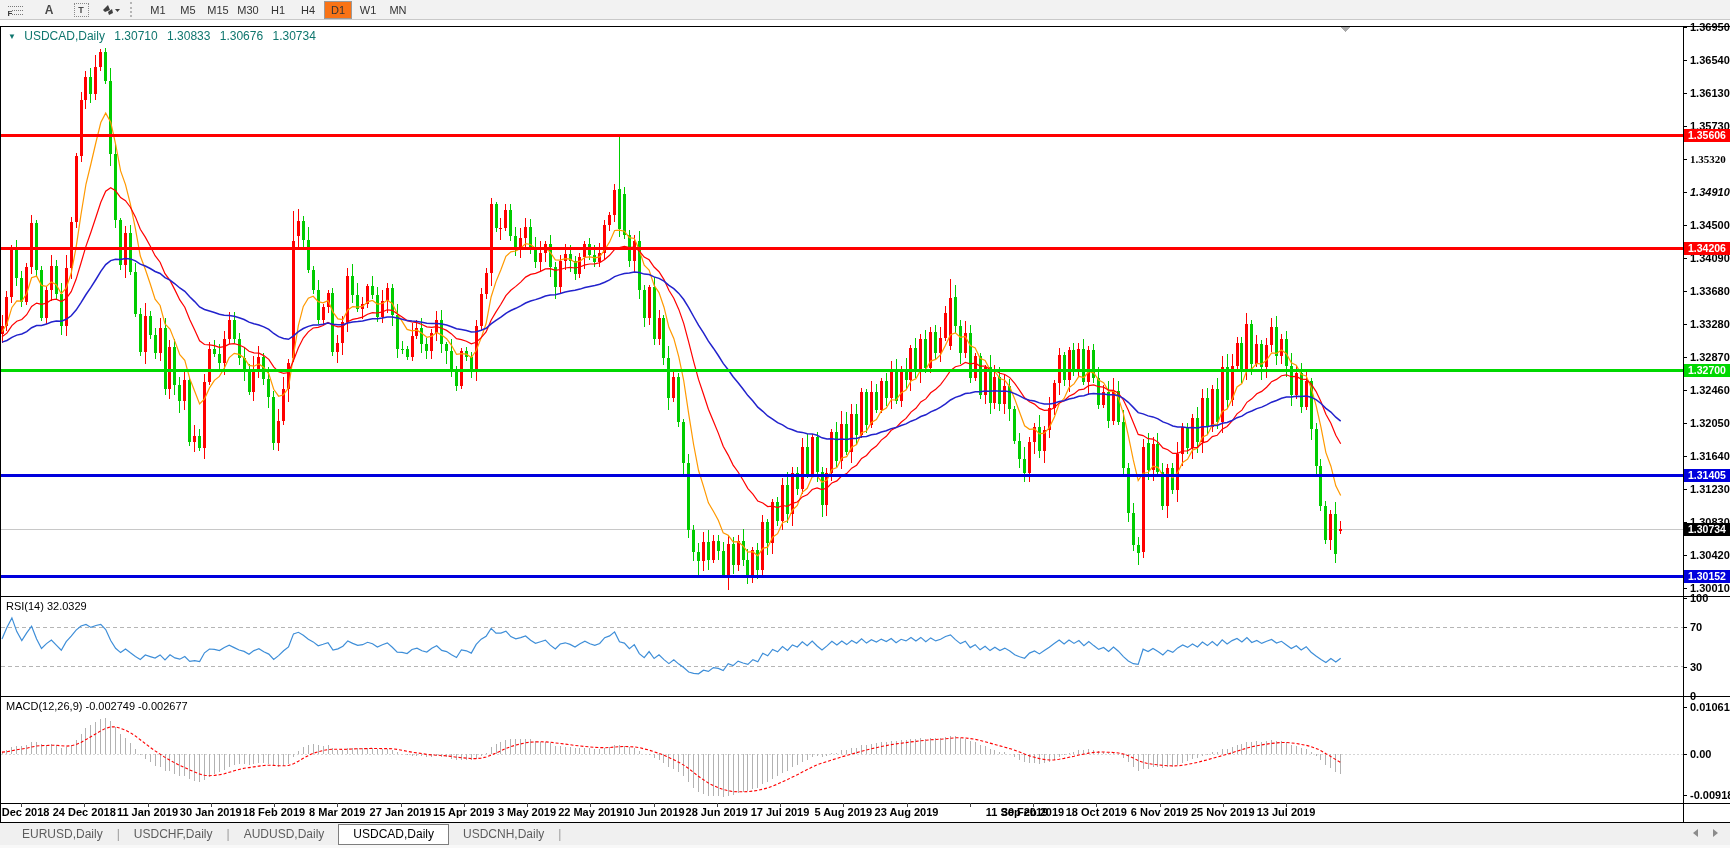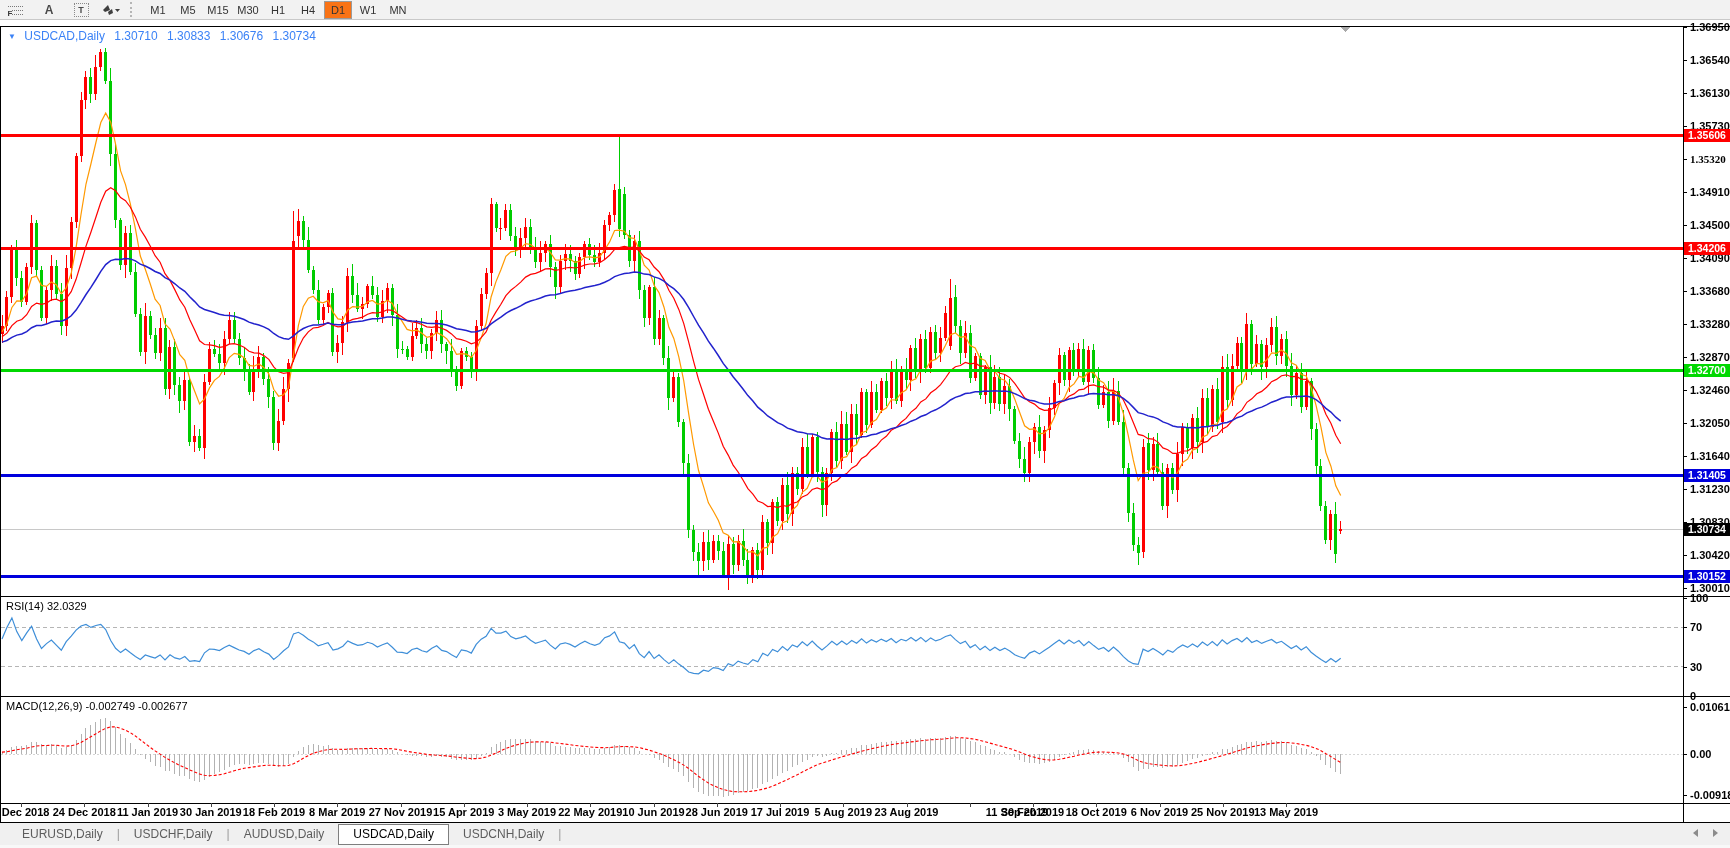--- a/index.html
+++ b/index.html
@@ -16,21 +16,21 @@
   .fibo{position:relative;width:15px;height:13px;}
   .fibo i{display:block;border-top:1px dotted #787878;margin-top:3px;}
   .fibo span{position:absolute;left:0;bottom:-2px;font-size:8px;font-weight:700;color:#3a3a3a;background:#f2f2f2;}
   .grip{width:5px;height:15px;margin:0 6px 0 8px;border-left:2px dotted #b5b5b5;}
   .tf{width:26px;height:16px;line-height:16px;text-align:center;font-size:11px;color:#333;
     margin:0 1px;border:1px solid transparent;}
   .tf.active{background:#f97316;border:1px solid #9b9b9b;}
   
   .hline{position:absolute;left:0;width:1730px;height:1px;background:#000;}
   .vline{position:absolute;width:1px;background:#000;}
-  .chart-title{position:absolute;left:8px;top:29px;font-size:12px;color:#3b82f6;white-space:nowrap;}
+  .chart-title{position:absolute;left:8px;top:29px;font-size:12px;color:#0f766e;white-space:nowrap;}
   .chart-title .tri{font-size:8px;vertical-align:1px;margin-right:5px;}
   .chart-title span.v{margin-left:6px;}
   .panel-label{position:absolute;left:6px;font-size:11px;color:#000;white-space:nowrap;}
   .axlab{position:absolute;left:1690px;font-size:11px;font-weight:700;color:#000;white-space:nowrap;}
   .axtick{position:absolute;left:1683px;width:4px;height:1px;background:#000;}
   .badge{position:absolute;left:1684px;width:46px;height:13px;line-height:13px;padding-left:4px;
     font-size:10.5px;font-weight:700;color:#fff;z-index:5;}
   .datelab{position:absolute;top:806px;transform:translateX(-50%);font-size:11px;font-weight:700;
     color:#000;white-space:nowrap;}
   .datetick{position:absolute;top:803px;width:1px;height:4px;background:#444;}
@@ -950,21 +950,21 @@
       <div class="axlab" style="top: 21px;">1.36950</div>
       <div class="axtick" style="top: 27px;"></div>
       <div class="axlab" style="top: 54.1403px;">1.36540</div>
       <div class="axtick" style="top: 60.1403px;"></div>
       <div class="axlab" style="top: 87.2806px;">1.36130</div>
       <div class="axtick" style="top: 93.2806px;"></div>
       <div class="axlab" style="top: 119.613px;">1.35730</div>
       <div class="axtick" style="top: 125.613px;"></div>
       <div class="axlab" style="top: 152.753px; font-family: Liberation Serif, serif;">1.35320</div>
       <div class="axtick" style="top: 158.753px;"></div>
-      <div class="axlab" style="top: 185.893px;">1.34910</div>
+      <div class="axlab" style="top: 185.893px; font-style: italic;">1.34910</div>
       <div class="axtick" style="top: 191.893px;"></div>
       <div class="axlab" style="top: 219.033px;">1.34500</div>
       <div class="axtick" style="top: 225.033px;"></div>
       <div class="axlab" style="top: 252.174px;">1.34090</div>
       <div class="axtick" style="top: 258.174px;"></div>
       <div class="axlab" style="top: 285.314px;">1.33680</div>
       <div class="axtick" style="top: 291.314px;"></div>
       <div class="axlab" style="top: 317.646px;">1.33280</div>
       <div class="axtick" style="top: 323.646px;"></div>
       <div class="axlab" style="top: 350.786px;">1.32870</div>
@@ -1010,21 +1010,21 @@
       <div class="datelab" style="left: 84.25px;">24 Dec 2018</div>
       <div class="datetick" style="left: 84.25px;"></div>
       <div class="datelab" style="left: 147.5px;">11 Jan 2019</div>
       <div class="datetick" style="left: 147.5px;"></div>
       <div class="datelab" style="left: 210.75px;">30 Jan 2019</div>
       <div class="datetick" style="left: 210.75px;"></div>
       <div class="datelab" style="left: 274px;">18 Feb 2019</div>
       <div class="datetick" style="left: 274px;"></div>
       <div class="datelab" style="left: 337.25px;">8 Mar 2019</div>
       <div class="datetick" style="left: 337.25px;"></div>
-      <div class="datelab" style="left: 400.5px;">27 Nov 2019</div>
+      <div class="datelab" style="left: 400.5px;">27 Jan 2019</div>
       <div class="datetick" style="left: 400.5px;"></div>
       <div class="datelab" style="left: 463.75px;">15 Apr 2019</div>
       <div class="datetick" style="left: 463.75px;"></div>
       <div class="datelab" style="left: 527px;">3 May 2019</div>
       <div class="datetick" style="left: 527px;"></div>
       <div class="datelab" style="left: 590.25px;">22 May 2019</div>
       <div class="datetick" style="left: 590.25px;"></div>
       <div class="datelab" style="left: 653.5px;">10 Jun 2019</div>
       <div class="datetick" style="left: 653.5px;"></div>
       <div class="datelab" style="left: 716.75px;">28 Jun 2019</div>
@@ -1038,21 +1038,21 @@
       <div class="datelab" style="left: 1017px;">11 Sep 2019</div>
       <div class="datetick" style="left: 969.75px;"></div>
       <div class="datelab" style="left: 1033px;">30 Feb 2019</div>
       <div class="datetick" style="left: 1033px;"></div>
       <div class="datelab" style="left: 1096.25px;">18 Oct 2019</div>
       <div class="datetick" style="left: 1096.25px;"></div>
       <div class="datelab" style="left: 1159.5px;">6 Nov 2019</div>
       <div class="datetick" style="left: 1159.5px;"></div>
       <div class="datelab" style="left: 1222.75px;">25 Nov 2019</div>
       <div class="datetick" style="left: 1222.75px;"></div>
-      <div class="datelab" style="left: 1286px;">13 May 2019</div>
+      <div class="datelab" style="left: 1286px;">13 Jul 2019</div>
       <div class="datetick" style="left: 1286px;"></div>
     </div>
 
   <div class="tabbar" id="tabbar">
       <div class="tab" style="margin-left: 8px;">EURUSD,Daily</div>
       <div class="tabsep">|</div>
       <div class="tab">USDCHF,Daily</div>
       <div class="tabsep">|</div>
       <div class="tab">AUDUSD,Daily</div>
       <div class="tab active">USDCAD,Daily</div>

